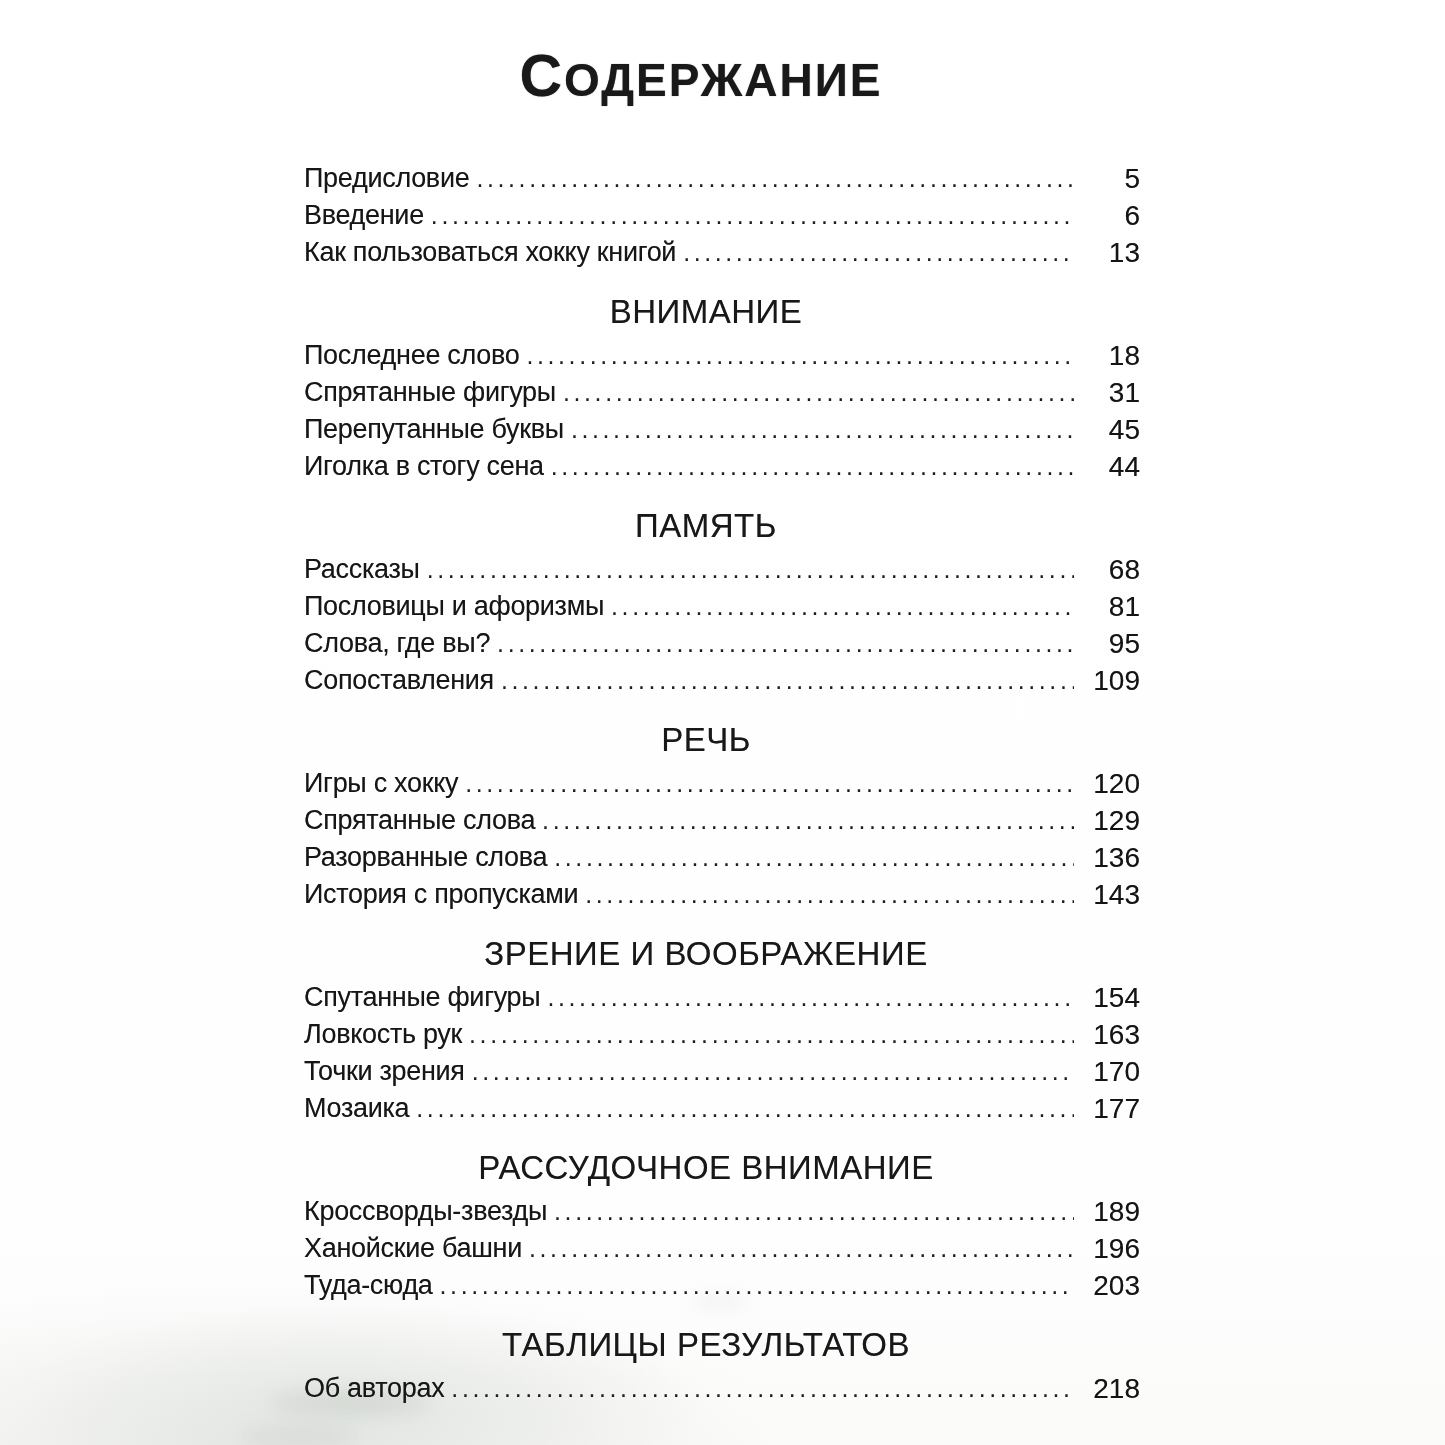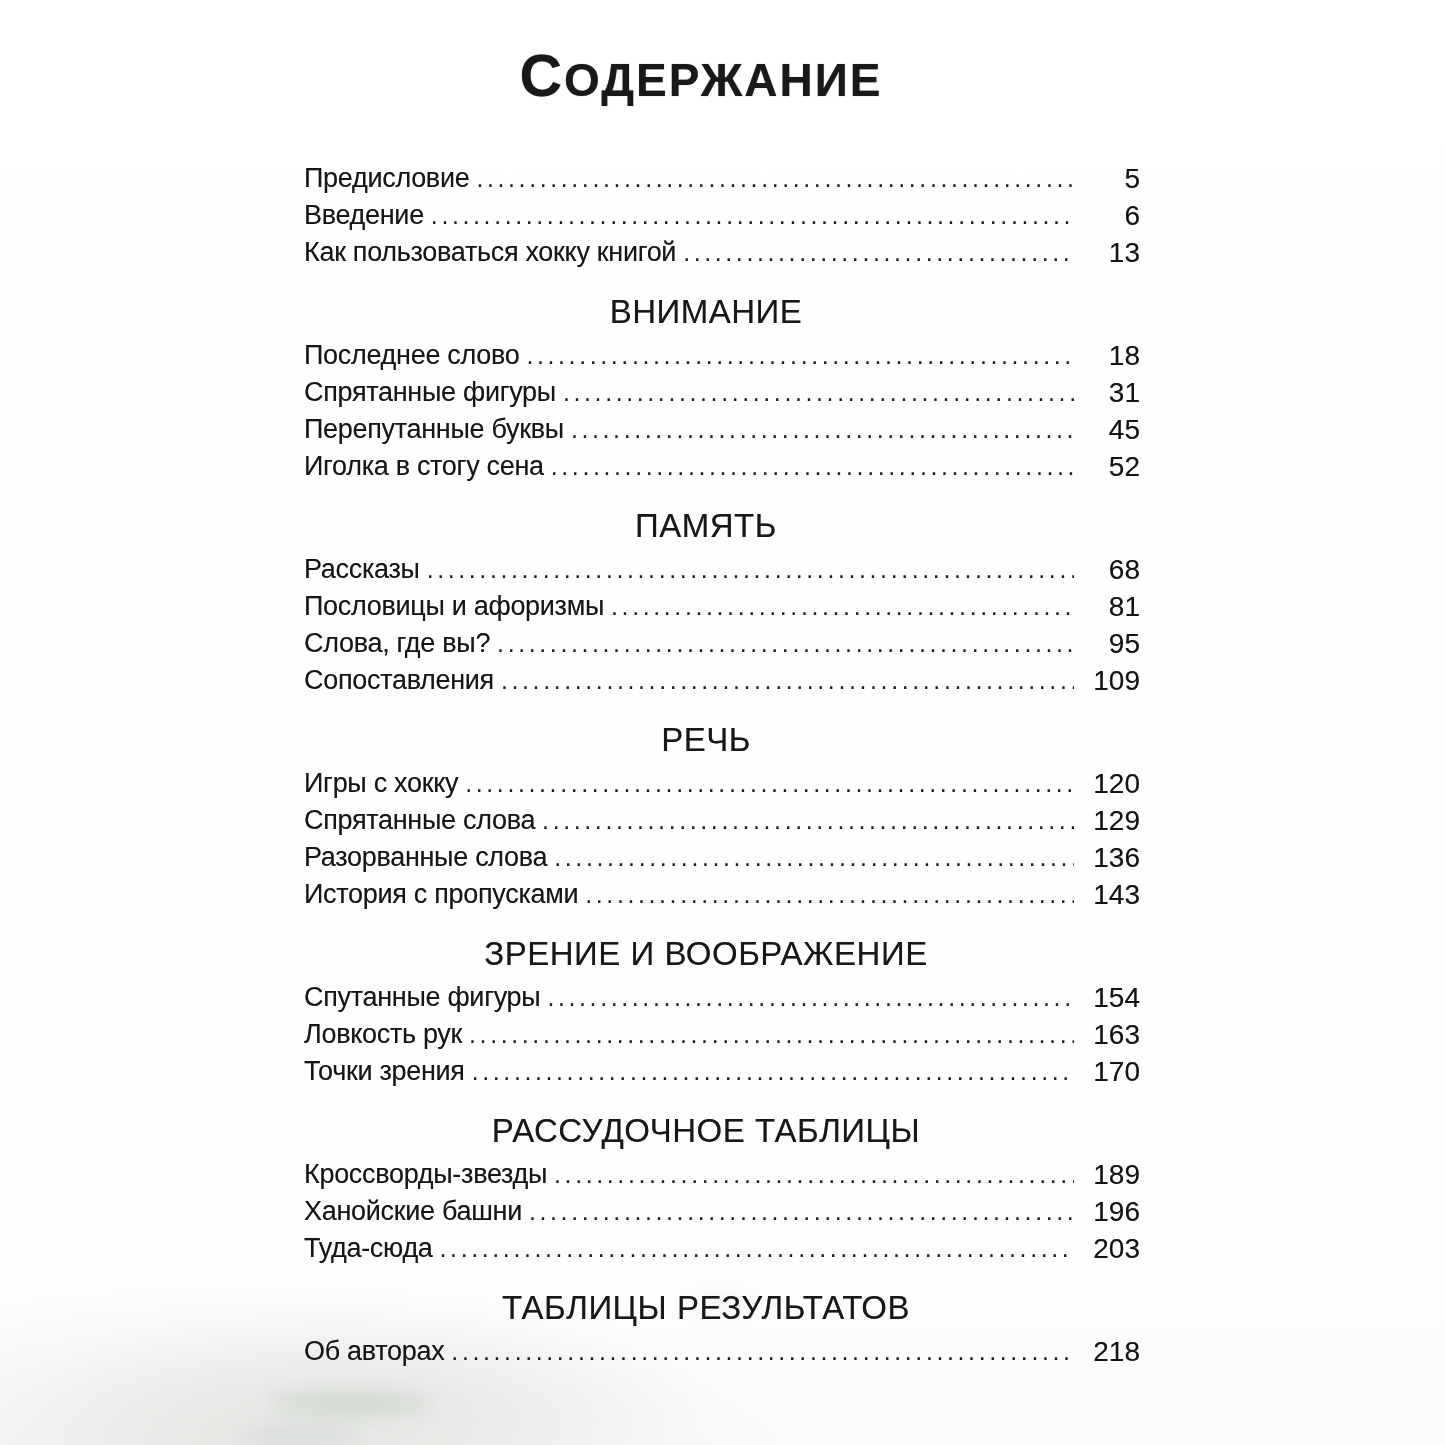--- a/index.html
+++ b/index.html
@@ -148,21 +148,21 @@
       <span class="page-num">31</span>
     </li>
     <li>
       <span class="entry-label">Перепутанные буквы</span>
       <span class="leader"></span>
       <span class="page-num">45</span>
     </li>
     <li>
       <span class="entry-label">Иголка в стогу сена</span>
       <span class="leader"></span>
-      <span class="page-num">52</span>
+      <span class="page-num">44</span>
     </li>
   </ul>
 
   <h2 class="section-heading">ПАМЯТЬ</h2>
   <ul class="toc-list">
     <li>
       <span class="entry-label">Рассказы</span>
       <span class="leader"></span>
       <span class="page-num">68</span>
     </li>
@@ -217,23 +217,28 @@
     <li>
       <span class="entry-label">Ловкость рук</span>
       <span class="leader"></span>
       <span class="page-num">163</span>
     </li>
     <li>
       <span class="entry-label">Точки зрения</span>
       <span class="leader"></span>
       <span class="page-num">170</span>
     </li>
-  </ul>
-
-  <h2 class="section-heading">РАССУДОЧНОЕ ТАБЛИЦЫ</h2>
+    <li>
+      <span class="entry-label">Мозаика</span>
+      <span class="leader"></span>
+      <span class="page-num">177</span>
+    </li>
+  </ul>
+
+  <h2 class="section-heading">РАССУДОЧНОЕ ВНИМАНИЕ</h2>
   <ul class="toc-list">
     <li>
       <span class="entry-label">Кроссворды-звезды</span>
       <span class="leader"></span>
       <span class="page-num">189</span>
     </li>
     <li>
       <span class="entry-label">Ханойские башни</span>
       <span class="leader"></span>
       <span class="page-num">196</span>

